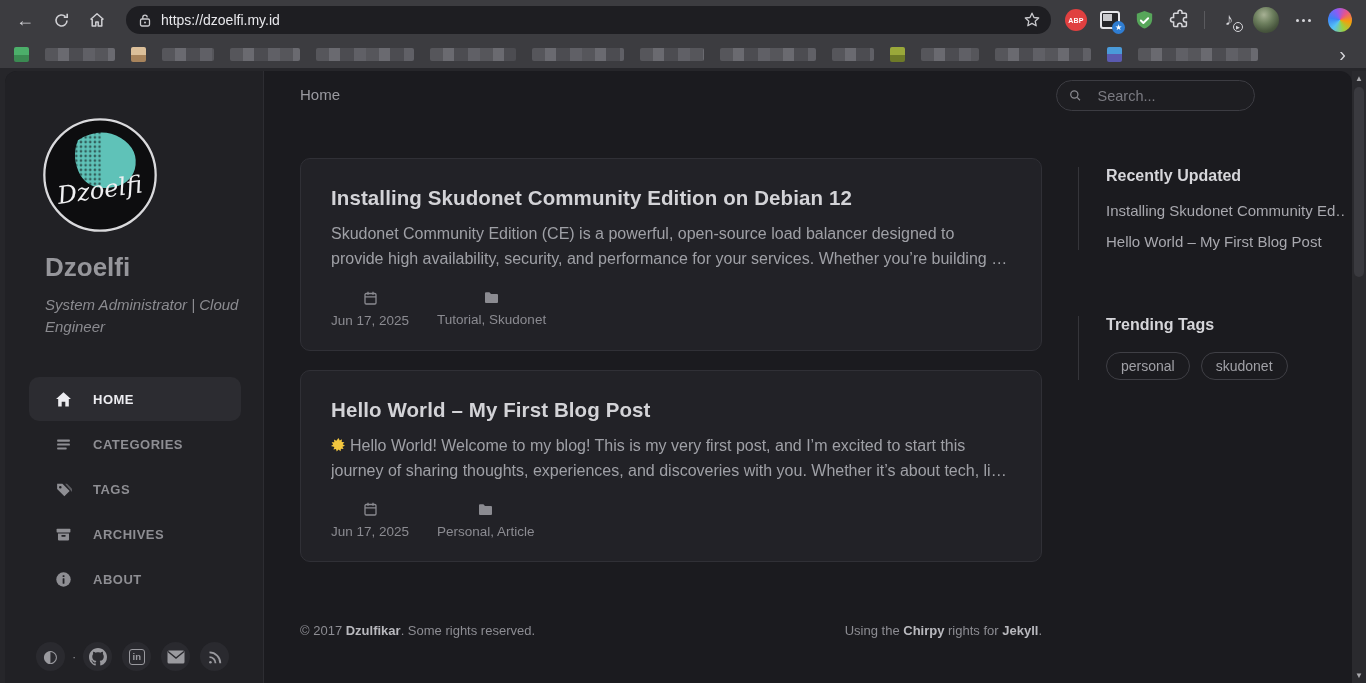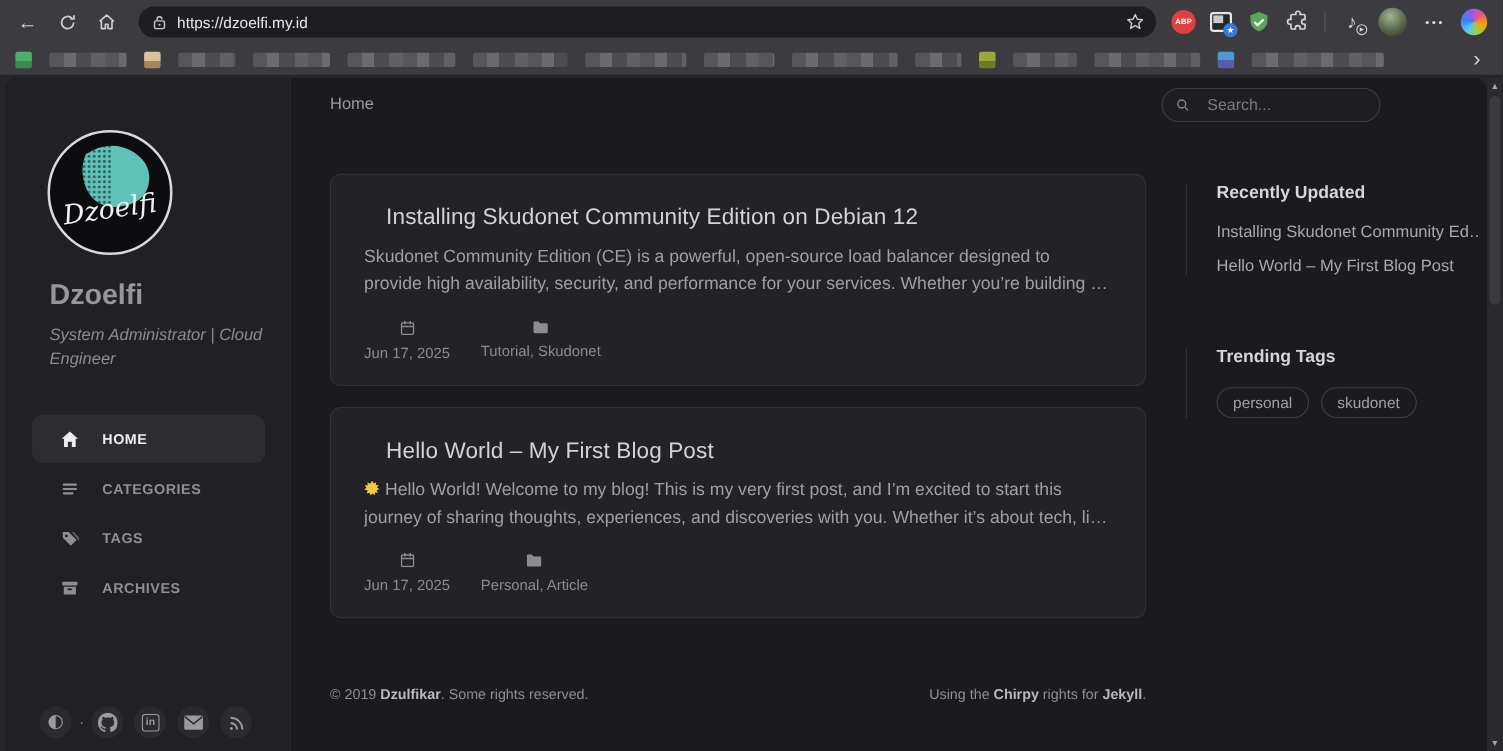--- a/index.html
+++ b/index.html
@@ -71,21 +71,21 @@
   .breadcrumb { position:absolute; left:36px; top:15px; font-size:15px; color:#9a9aa0; }
   .searchbox { position:absolute; right:97px; top:9px; width:199px; height:31px; border:1px solid #3c3c42;
                border-radius:16px; display:flex; align-items:center; padding:0 12px; gap:16px; background:#1e1e22; }
   .searchbox input { background:transparent; border:none; outline:none; color:#c7c7cc; font-size:14.5px; width:100%;
                font-family:"Liberation Sans", sans-serif; }
   .searchbox input::placeholder { color:#7b7b82; }
 
   .posts { position:absolute; left:36px; top:87px; width:742px; }
   .card { background:#222227; border:1px solid #303036; border-radius:10px; padding:27px 30px 22px 30px;
           margin-bottom:19px; cursor:pointer; }
-  .card h2 { font-size:20.5px; font-weight:normal; color:#d3d3d7; letter-spacing:.1px;margin-left:20px; }
+  .card h2 { font-size:20.5px; font-weight:bold; color:#d3d3d7; letter-spacing:.1px; }
   .card .excerpt { margin-top:11px; font-size:16px; color:#9fa0a6; line-height:1.58;
           display:-webkit-box; -webkit-line-clamp:2; -webkit-box-orient:vertical; overflow:hidden; }
   .meta { margin-top:19px; display:flex; align-items:center; gap:28px; color:#8b8b91; font-size:13.5px; }
   .meta .mitem { display:flex; align-items:center; gap:8px;flex-direction:column; }
   .sun { display:inline-block; vertical-align:-2px; margin-right:4px; }
 
   .rail { position:absolute; left:814px; top:96px; width:268px; }
   .rail-sec { border-left:1px solid #35353a; padding-left:27px; }
   .rail-sec h3 { font-size:16px; font-weight:bold; color:#d6d6da; }
   .rail-links { margin-top:17px; }
@@ -222,20 +222,28 @@
           <span>TAGS</span>
         </div>
         <div class="nav-item">
           <svg width="17" height="17" viewBox="0 0 16 16" fill="#8e8e93">
               <rect x="1.5" y="2.6" width="13" height="3.4" rx=".7"></rect>
               <path d="M2.8 7h10.4v5.7a1 1 0 0 1-1 1H3.8a1 1 0 0 1-1-1z"></path>
               <rect x="6" y="8.5" width="4" height="1.5" rx=".5" fill="#212125"></rect>
             </svg>
           <span>ARCHIVES</span>
         </div>
+        <div class="nav-item">
+          <svg width="17" height="17" viewBox="0 0 16 16">
+              <circle cx="8" cy="8" r="6.8" fill="#8e8e93"></circle>
+              <rect x="7.2" y="4" width="1.7" height="1.7" rx=".3" fill="#212125"></rect>
+              <rect x="7.2" y="6.9" width="1.7" height="5" rx=".3" fill="#212125"></rect>
+            </svg>
+          <span>ABOUT</span>
+        </div>
       </nav>
 
       <div class="socials">
         <div class="soc">
             <span class="half">◐</span>
           </div>
         <span class="dot-sep">·</span>
         <div class="soc">
           <svg width="18" height="18" viewBox="0 0 16 16" fill="#9a9a9f">
               <path d="M8 0C3.58 0 0 3.58 0 8c0 3.54 2.29 6.53 5.47 7.59.4.07.55-.17.55-.38 0-.19-.01-.82-.01-1.49-2.01.37-2.53-.49-2.69-.94-.09-.23-.48-.94-.82-1.13-.28-.15-.68-.52-.01-.53.63-.01 1.08.58 1.23.82.72 1.21 1.87.87 2.33.66.07-.52.28-.87.51-1.07-1.78-.2-3.64-.89-3.64-3.95 0-.87.31-1.59.82-2.15-.08-.2-.36-1.02.08-2.12 0 0 .67-.21 2.2.82.64-.18 1.32-.27 2-.27s1.36.09 2 .27c1.53-1.04 2.2-.82 2.2-.82.44 1.1.16 1.92.08 2.12.51.56.82 1.27.82 2.15 0 3.07-1.87 3.75-3.65 3.95.29.25.54.73.54 1.48 0 1.07-.01 1.93-.01 2.2 0 .21.15.46.55.38A8.01 8.01 0 0 0 16 8c0-4.42-3.58-8-8-8z"></path>
@@ -327,21 +335,21 @@
         <div class="rail-sec tags">
           <h3>Trending Tags</h3>
           <div class="tagrow">
             <span class="tagpill">personal</span>
             <span class="tagpill">skudonet</span>
           </div>
         </div>
       </div>
 
       <div class="footer">
-        <div><span>© 2019 </span><b>Dzulfikar</b><span>. Some rights reserved.</span></div>
+        <div><span>© 2017 </span><b>Dzulfikar</b><span>. Some rights reserved.</span></div>
         <div><span>Using the </span><b>Chirpy</b><span> rights for </span><b>Jekyll</b><span>.</span></div>
       </div>
     </div>
   </div>
 
   <div class="vscroll">
     <span>▲</span>
     <div class="thumb"></div>
     <span>▼</span>
   </div>

